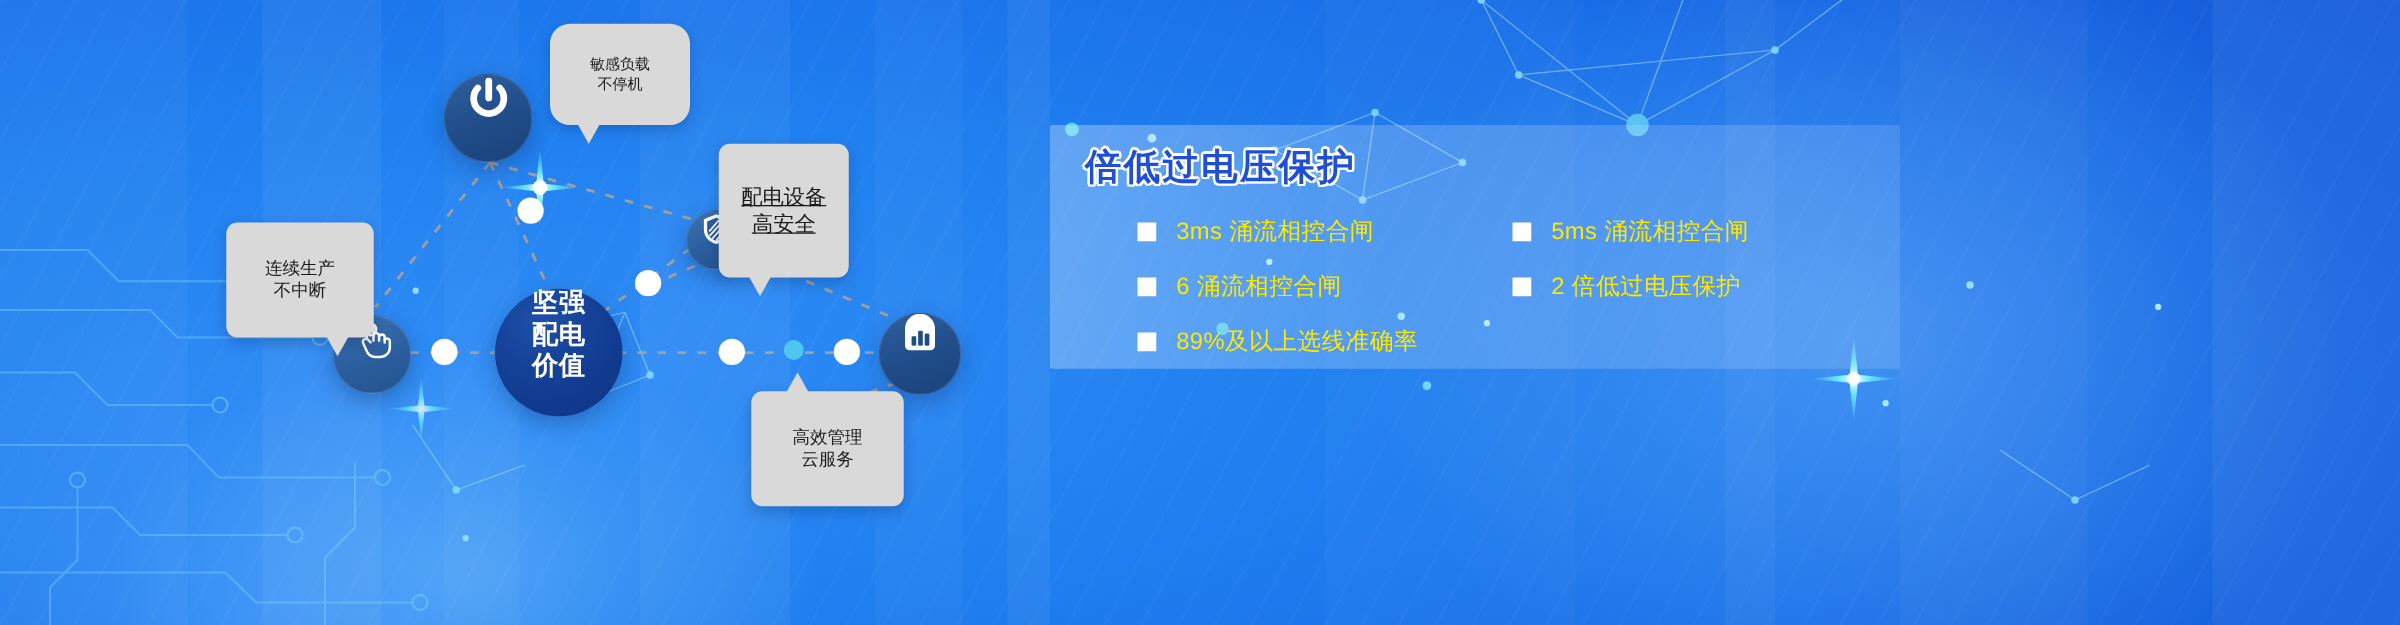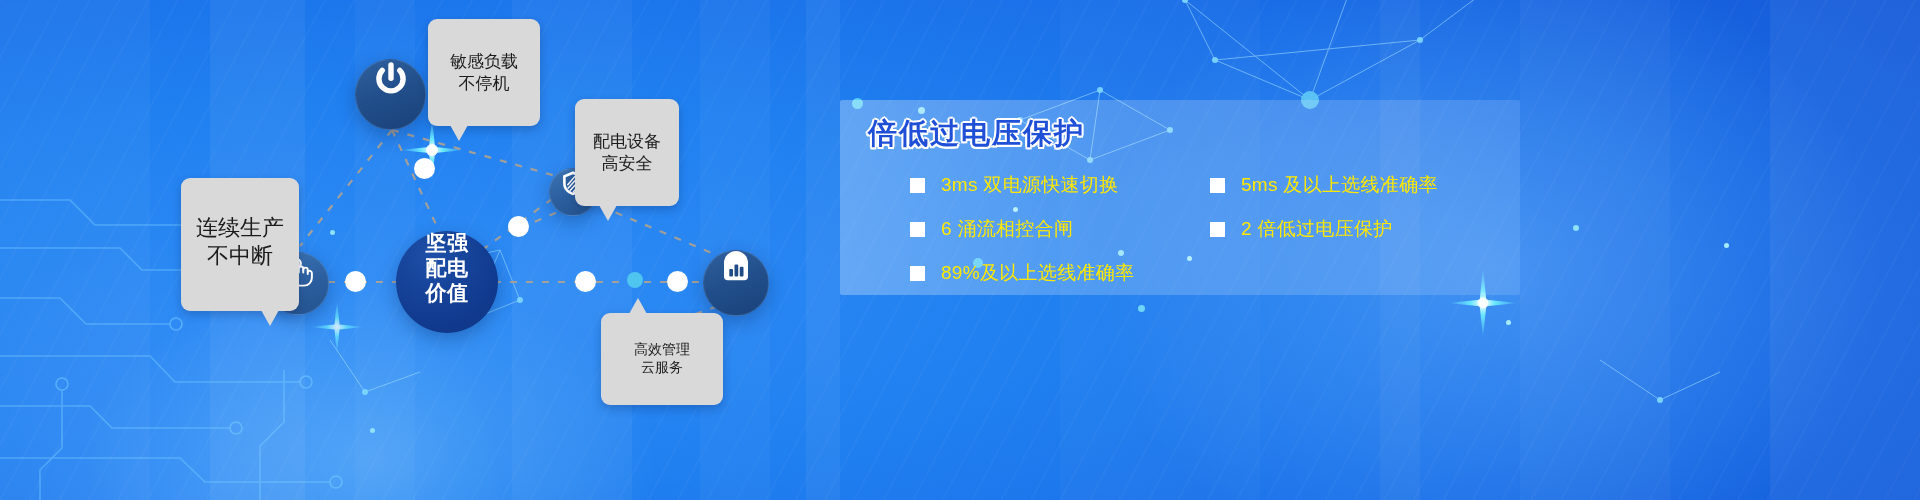--- a/index.html
+++ b/index.html
@@ -290,55 +290,55 @@
       </g>
     </svg>
   </div>
 
   <div class="node hub" style="left:396px;top:231px;width:102px;height:102px;font-size:21px;">
     <span style="white-space:pre-line">坚强
 配电
 价值</span>
   </div>
 
-  <div class="bubble" style="left:428px;top:19px;width:84px;font-size:17px;">
+  <div class="bubble" style="left:440px;top:19px;width:84px;font-size:12px;border-radius:16px;">
     <span>敏感负载
 不停机</span>
     <span class="tail" style="left:22px;bottom:-15px;"></span>
   </div>
 
-  <div class="bubble" style="left:575px;top:99px;width:76px;font-size:17px;">
+  <div class="bubble" style="left:575px;top:115px;width:76px;font-size:17px;text-decoration:underline;">
     <span>配电设备
 高安全</span>
     <span class="tail" style="left:24px;bottom:-15px;"></span>
   </div>
 
-  <div class="bubble" style="left:181px;top:178px;width:90px;font-size:22px;font-family:Liberation Mono, monospace;">
+  <div class="bubble" style="left:181px;top:178px;width:90px;font-size:14px;">
     <span>连续生产
 不中断</span>
     <span class="tail" style="right:20px;bottom:-15px;"></span>
   </div>
 
   <div class="bubble" style="left:601px;top:313px;width:94px;font-size:14px;">
     <span>高效管理
 云服务</span>
     <span class="tail" style="left:28px;top:-15px;border-top:none;border-bottom:16px solid #d9d9d9;"></span>
   </div>
 
   <div class="panel">
     <div class="panel-title">倍低过电压保护</div>
 
     <div class="spec-grid">
       <div class="spec-item">
         <span class="spec-box"></span>
-        <span class="spec-text">3ms 双电源快速切换</span>
-      </div>
-      <div class="spec-item">
-        <span class="spec-box"></span>
-        <span class="spec-text">5ms 及以上选线准确率</span>
+        <span class="spec-text">3ms 涌流相控合闸</span>
+      </div>
+      <div class="spec-item">
+        <span class="spec-box"></span>
+        <span class="spec-text">5ms 涌流相控合闸</span>
       </div>
       <div class="spec-item">
         <span class="spec-box"></span>
         <span class="spec-text">6 涌流相控合闸</span>
       </div>
       <div class="spec-item">
         <span class="spec-box"></span>
         <span class="spec-text">2 倍低过电压保护</span>
       </div>
       <div class="spec-item">

